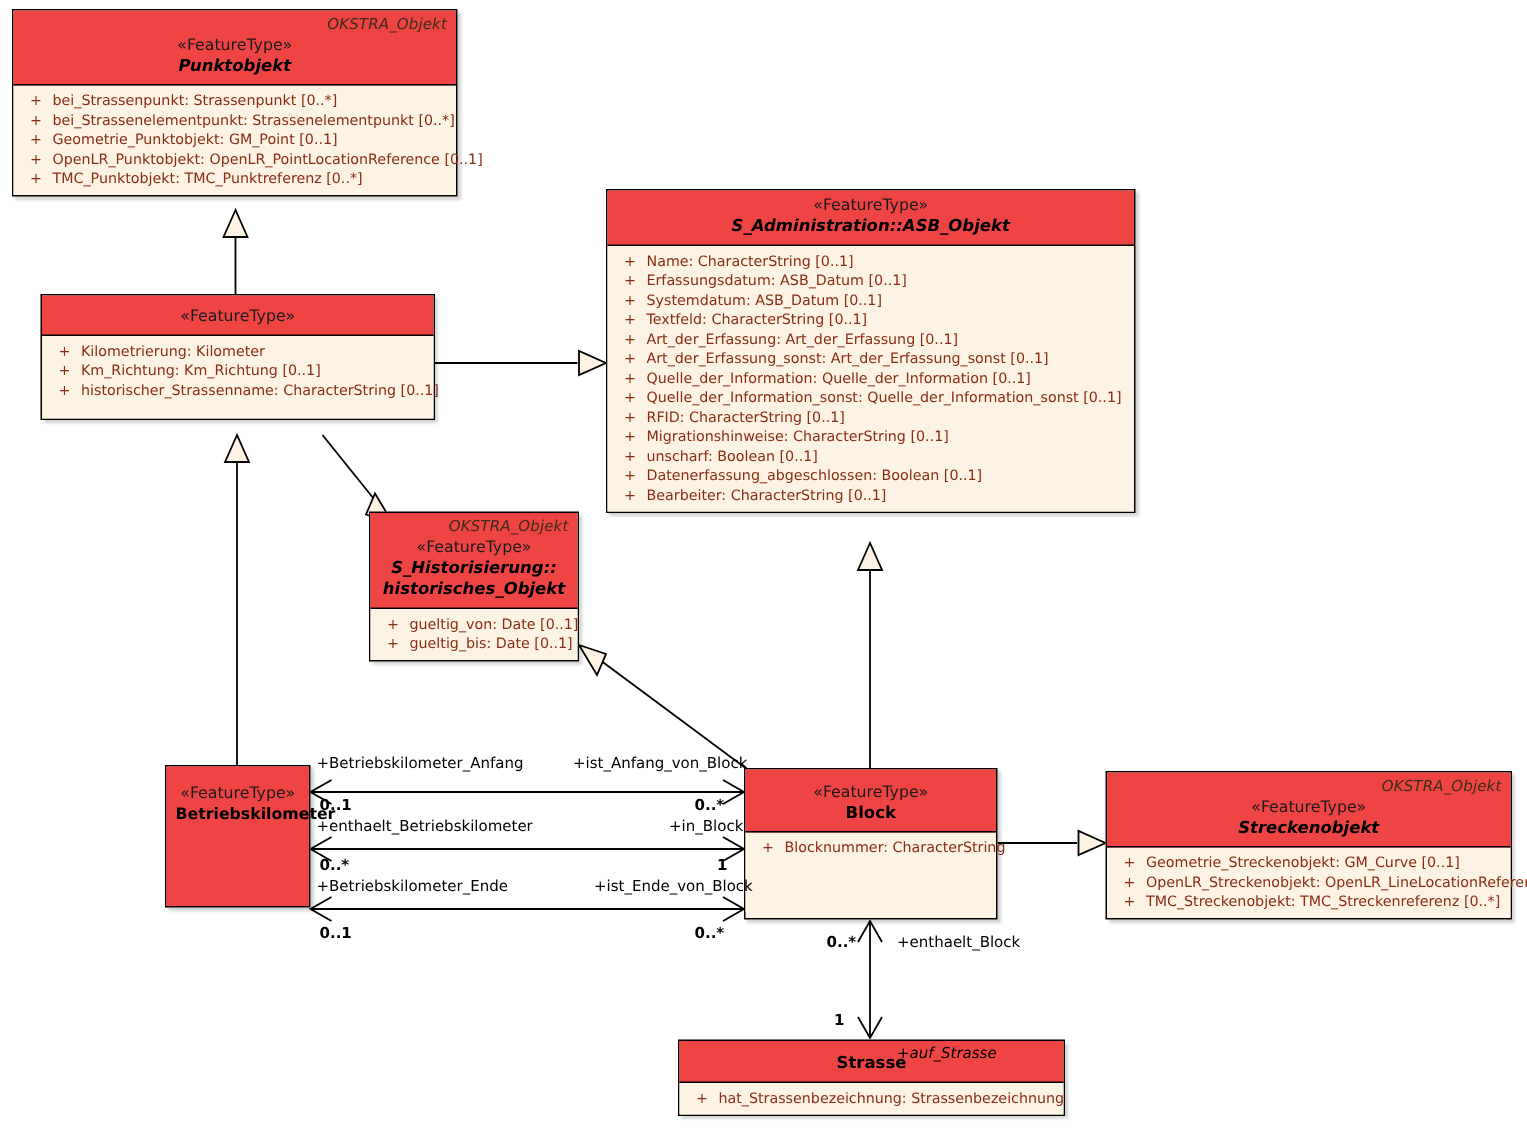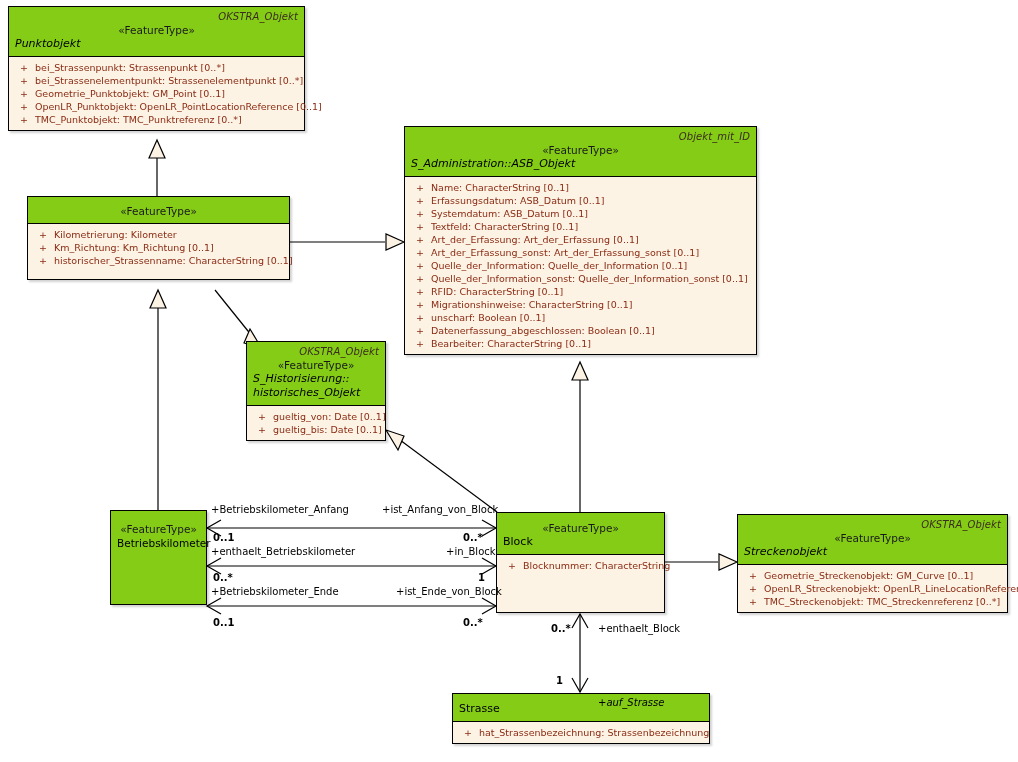--- a/index.html
+++ b/index.html
@@ -14,43 +14,43 @@
   .uml-class{
     position:absolute;
     box-sizing:border-box;
     border:1px solid #000000;
     background:#fdf3e4;
     box-shadow:2px 2px 2px rgba(0,0,0,0.18);
     z-index:5;
   }
   .uml-header{
     box-sizing:border-box;
-    background:#84cc16;
+    background:#ef4444;
     padding:3px 6px 5px 6px;
     position:relative;
   }
   .uml-header.with-body{border-bottom:1px solid #000000;}
   .pkg{
     text-align:right;
     font-style:italic;
     font-size:10px;
     color:#3b2c1e;
     line-height:13px;
     letter-spacing:0.1px;
   }
   .stereo{
     text-align:center;
     font-size:10.5px;
     color:#1a1a1a;
     line-height:14px;
   }
   .cname{
-    text-align:left;
+    text-align:center;
     font-size:11px;
-    font-weight:normal;
+    font-weight:bold;
     color:#000000;
     line-height:14px;
   }
   .cname.abstract{font-style:italic;}
   .uml-body{
     box-sizing:border-box;
     background:#fdf3e4;
     padding:4px 2px 4px 2px;
   }
   .attr{
@@ -158,21 +158,20 @@
         </div>
       <div class="attr">
           <span class="vis">+</span>
           <span class="txt">TMC_Punktobjekt: TMC_Punktreferenz [0..*]</span>
         </div>
     </div>
   </div>
 
   <div class="uml-class" style="left:404px;top:126px;width:353px;">
     <div class="uml-header with-body">
-      <div class="pkg">Objekt_mit_ID</div>
       <div class="stereo">«FeatureType»</div>
       <div class="cname abstract">S_Administration::ASB_Objekt</div>
     </div>
     <div class="uml-body">
       <div class="attr">
           <span class="vis">+</span>
           <span class="txt">Name: CharacterString [0..1]</span>
         </div>
       <div class="attr">
           <span class="vis">+</span>

